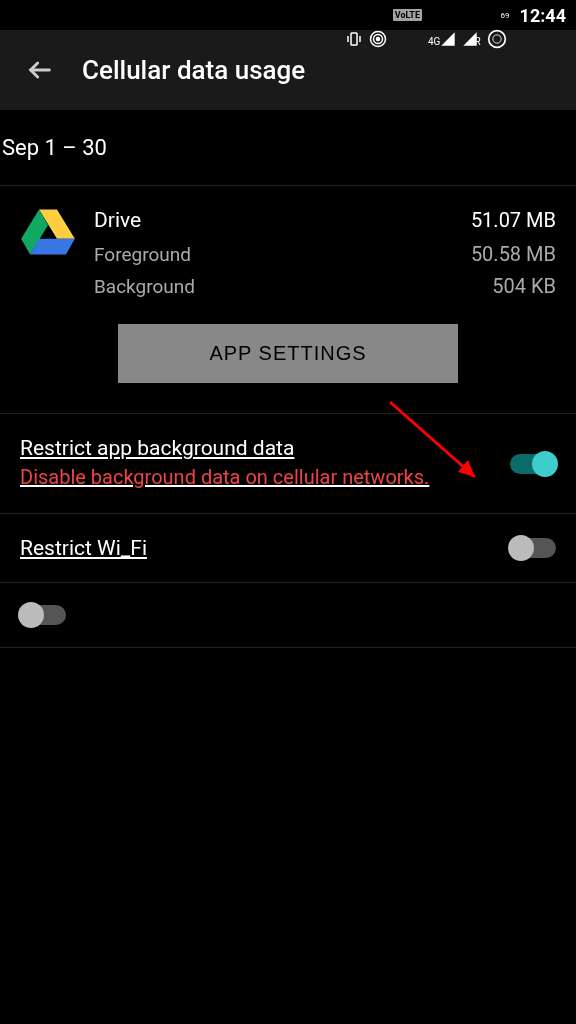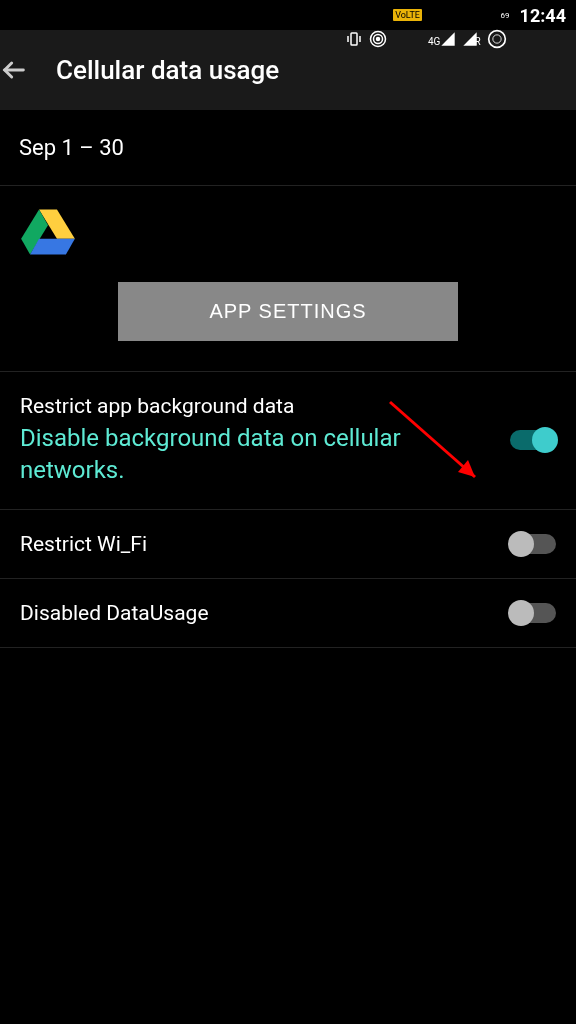--- a/index.html
+++ b/index.html
@@ -17,42 +17,42 @@
       background: #000;
       display: flex;
       justify-content: flex-end;
       align-items: center;
       padding: 0 10px;
       gap: 6px;
       font-size: 15px;
     }
     .status-icon { display: inline-flex; align-items: center; margin-top: 48px; }
     .volte-badge {
-      background: #eab308;
+      background: #a3a3a3;
       color: #000;
       font-size: 9px;
-      font-weight: normal;
+      font-weight: bold;
       padding: 1px 2px;
       border-radius: 1px;
     }
     .small-text { font-size: 10px; }
     .clock { font-size: 18px; font-weight: 700; margin-left: 4px; }
     .header {
       height: 80px;
       display: flex;
       align-items: center;
-      padding: 0 0;
+      padding: 0 26px;
       gap: 28px;
       background: #1a1a1a;
     }
     .back-arrow { width: 28px; height: 28px; }
     .page-title { font-size: 26px; font-weight: 500; }
     .divider { border-top: 1px solid #222; }
     .date-range {
-      padding: 25px 19px;
+      padding: 25px 2px;
       font-size: 22px;
       color: #fff;
     }
     .app-card {
       padding: 18px 20px 22px;
       display: flex;
       gap: 18px;
     }
     .app-icon { width: 56px; height: 56px; flex-shrink: 0; }
     .app-info { flex: 1; }
@@ -67,38 +67,39 @@
     .app-row:first-child { color: #fff; font-size: 21px; }
     .app-row .val { color: #aaa; font-size: 20px; }
     .app-row:first-child .val { color: #fff; }
     .btn-wrap {
       display: flex;
       justify-content: center;
       padding: 0 20px 30px;
     }
     .app-settings-btn {
       background: #888;
-      color: #ffffff;
+      color: #000000;
       border: none;
       font-size: 20px;
       letter-spacing: 1px;
       padding: 18px 0;
       width: 340px;
       font-weight: 500;
     }
     .toggle-item {
       padding: 22px 20px;
       display: flex;
       align-items: center;
       justify-content: space-between;
       gap: 16px;
+      text-decoration: underline;
     }
     .toggle-text { flex: 1; }
     .toggle-title { font-size: 21px; color: #fff; }
-    .toggle-sub { font-size: 24px; color: #5eead4; margin-top: 4px; line-height: 1.35; }
+    .toggle-sub { font-size: 20px; color: #ef4444; margin-top: 4px; line-height: 1.35; }
     .switch {
       position: relative;
       width: 46px;
       height: 20px;
       background: #555;
       border-radius: 10px;
       flex-shrink: 0;
     }
     .switch.on { background: #0a6b6b; }
     .switch .knob {
@@ -173,20 +174,34 @@
 <div class="divider"></div>
 
 <div class="app-card">
   <span class="app-icon">
     <svg width="56" height="56" viewBox="0 0 100 100">
       <polygon points="34,10 66,10 98,62 66,62" fill="#FFCF3F"></polygon>
       <polygon points="34,10 2,62 18,90 50,38" fill="#11A861"></polygon>
       <polygon points="18,90 82,90 98,62 34,62" fill="#3777E3"></polygon>
     </svg>
   </span>
+  <div class="app-info">
+    <div class="app-row">
+      <span>Drive</span>
+      <span class="val">51.07 MB</span>
+    </div>
+    <div class="app-row">
+      <span>Foreground</span>
+      <span class="val">50.58 MB</span>
+    </div>
+    <div class="app-row">
+      <span>Background</span>
+      <span class="val">504 KB</span>
+    </div>
+  </div>
 </div>
 
 <div class="btn-wrap">
   <button class="app-settings-btn">APP SETTINGS</button>
 </div>
 <div class="divider"></div>
 
 <div class="toggle-item">
   <div class="toggle-text">
     <div class="toggle-title">Restrict app background data</div>
@@ -202,23 +217,20 @@
   <div class="toggle-text">
     <div class="toggle-title">Restrict Wi_Fi</div>
   </div>
   <div class="switch">
       <div class="knob"></div>
     </div>
 </div>
 <div class="divider"></div>
 
 <div class="toggle-item">
-  <div class="toggle-text">
-    <div class="toggle-title">Disabled DataUsage</div>
-  </div>
   <div class="switch">
       <div class="knob"></div>
     </div>
 </div>
 <div class="divider"></div>
 
 <svg class="arrow-annotation" width="120" height="110" viewBox="0 0 120 110">
   <line x1="10" y1="10" x2="95" y2="85" stroke="#ff0000" stroke-width="3"></line>
   <polygon points="95,85 78,80 88,68" fill="#ff0000"></polygon>
 </svg>

